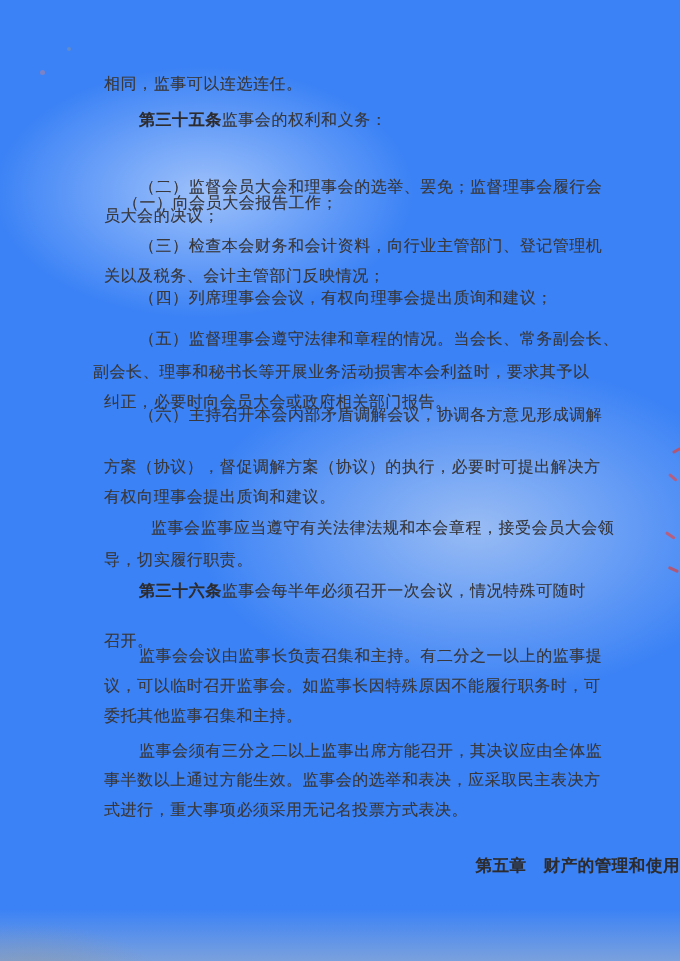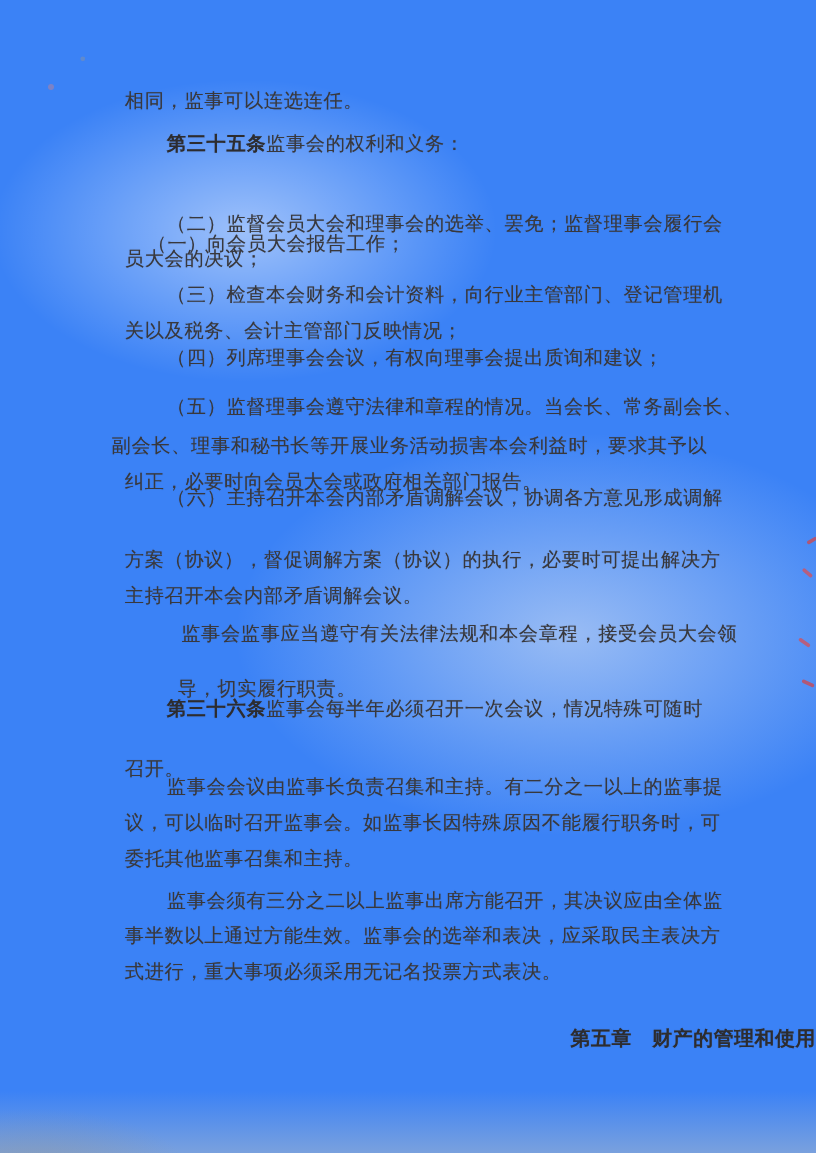--- a/index.html
+++ b/index.html
@@ -78,23 +78,23 @@
       <div class="line" style="top: 177px; left: 139px;">（二）监督会员大会和理事会的选举、罢免；监督理事会履行会</div>
       <div class="line" style="top: 206px; left: 104px;">员大会的决议；</div>
       <div class="line" style="top: 236px; left: 139px;">（三）检查本会财务和会计资料，向行业主管部门、登记管理机</div>
       <div class="line" style="top: 266px; left: 104px;">关以及税务、会计主管部门反映情况；</div>
       <div class="line" style="top: 288px; left: 139px;">（四）列席理事会会议，有权向理事会提出质询和建议；</div>
       <div class="line" style="top: 329px; left: 139px;">（五）监督理事会遵守法律和章程的情况。当会长、常务副会长、</div>
       <div class="line" style="top: 362px; left: 93px; text-align: center;">副会长、理事和秘书长等开展业务活动损害本会利益时，要求其予以</div>
       <div class="line" style="top: 392px; left: 104px;">纠正，必要时向会员大会或政府相关部门报告。</div>
       <div class="line" style="top: 405px; left: 139px;">（六）主持召开本会内部矛盾调解会议，协调各方意见形成调解</div>
       <div class="line" style="top: 457px; left: 104px;">方案（协议），督促调解方案（协议）的执行，必要时可提出解决方</div>
-      <div class="line" style="top: 487px; left: 104px;">主持召开本会内部矛盾调解会议。</div>
+      <div class="line" style="top: 487px; left: 104px;">有权向理事会提出质询和建议。</div>
       <div class="line" style="top: 518px; left: 139px; margin-left: 12px;">监事会监事应当遵守有关法律法规和本会章程，接受会员大会领</div>
-      <div class="line" style="top: 564px; left: 104px; margin-left: 44px;">导，切实履行职责。</div>
+      <div class="line" style="top: 550px; left: 104px;">导，切实履行职责。</div>
       <div class="line" style="top: 581px; left: 139px;"><b class="head">第三十六条</b><span>监事会每半年必须召开一次会议，情况特殊可随时</span></div>
       <div class="line" style="top: 611px; left: 104px; margin-top: 20px;">召开。</div>
       <div class="line" style="top: 646px; left: 139px;">监事会会议由监事长负责召集和主持。有二分之一以上的监事提</div>
       <div class="line" style="top: 676px; left: 104px;">议，可以临时召开监事会。如监事长因特殊原因不能履行职务时，可</div>
       <div class="line" style="top: 706px; left: 104px;">委托其他监事召集和主持。</div>
       <div class="line" style="top: 741px; left: 139px;">监事会须有三分之二以上监事出席方能召开，其决议应由全体监</div>
       <div class="line" style="top: 770px; left: 104px;">事半数以上通过方能生效。监事会的选举和表决，应采取民主表决方</div>
       <div class="line" style="top: 800px; left: 104px;">式进行，重大事项必须采用无记名投票方式表决。</div>
       <div class="line center" style="top: 855px;">第五章　财产的管理和使用</div>
     </div>

